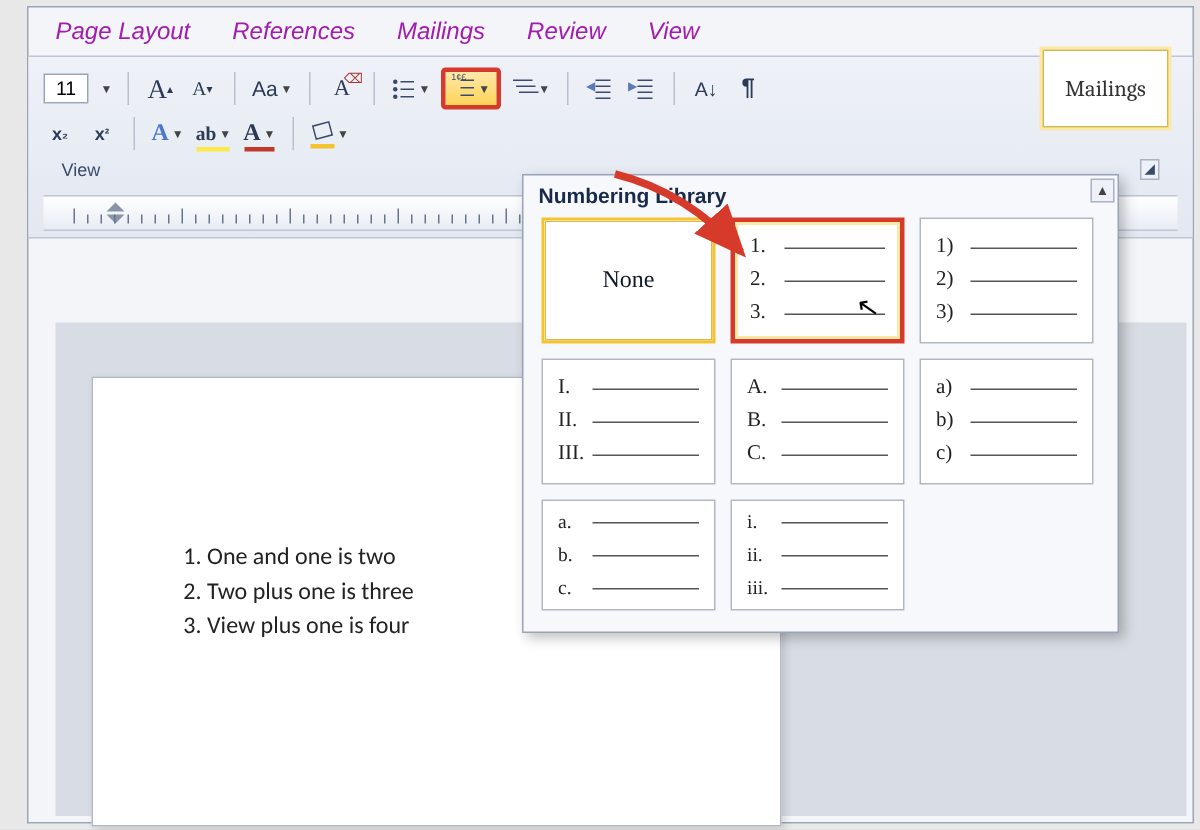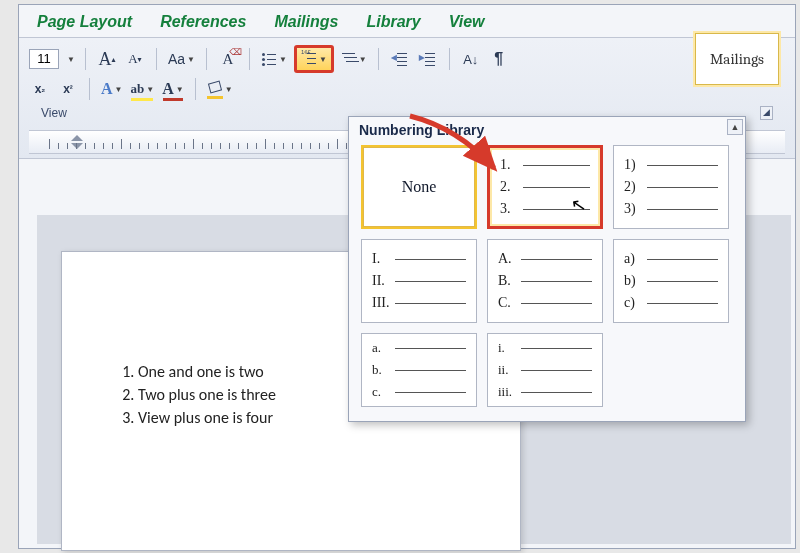--- a/index.html
+++ b/index.html
@@ -17,23 +17,23 @@
     position: absolute;
     left: 18px; top: 4px; right: 4px; bottom: 4px;
     background: #f3f5f9;
     border: 1px solid #9aa4b8;
   }
   .tabs {
     display: flex;
     gap: 28px;
     padding: 8px 18px 6px;
     font-size: 16px;
-    color: #15803d;
+    color: #a21caf;
     font-style: italic;
-    font-weight: 700;
+    font-weight: 400;
   }
   .tabs span { cursor: pointer; }
   .ribbon {
     border-top: 1px solid #c0c6d4;
     border-bottom: 1px solid #c0c6d4;
     background: linear-gradient(#eef1f7,#e3e8f1);
     padding: 6px 10px 4px;
     position: relative;
   }
   .ribbon-row { display:flex; align-items:center; gap:6px; height:30px; }
@@ -172,21 +172,21 @@
 </style>
 </head>
 <body>
 
 <div class="chrome">
 
   <div class="tabs">
     <span>Page Layout</span>
     <span>References</span>
     <span>Mailings</span>
-    <span>Library</span>
+    <span>Review</span>
     <span>View</span>
   </div>
 
   <div class="ribbon">
     <div class="ribbon-row">
       <div class="fontsize-box">11</div>
       <span class="dd-arrow">▼</span>
       <div class="sep"></div>
       <div class="rbtn">
           <span class="bigA">A</span>

